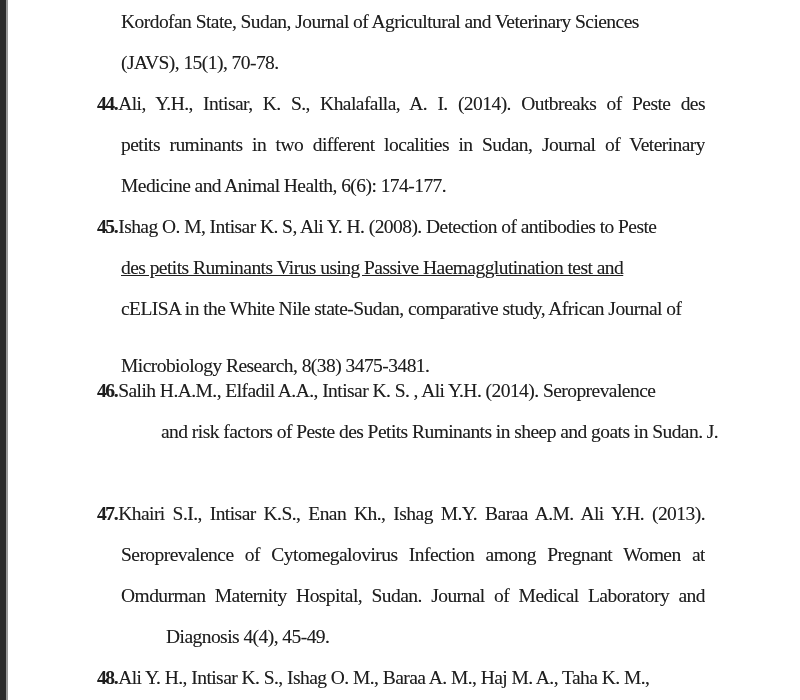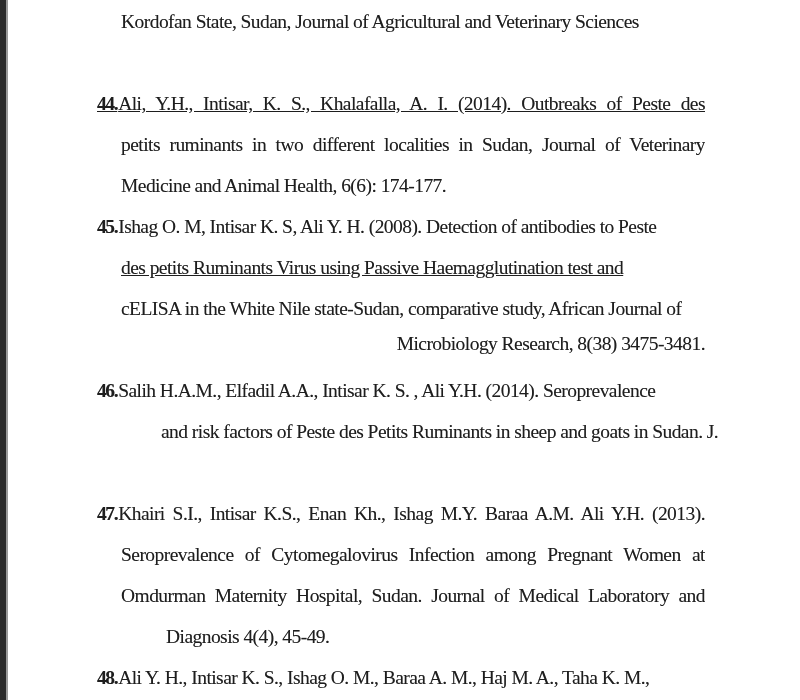--- a/index.html
+++ b/index.html
@@ -68,29 +68,30 @@
   </style>
 </head>
 <body>
 
 <div class="left-bar"></div>
 <div class="left-bar-edge"></div>
 
 <div class="page">
 
   <div class="line" style="top:10px;">Kordofan State, Sudan,  Journal of Agricultural and Veterinary Sciences</div>
+  <div class="line" style="top:51px;">(JAVS), 15(1), 70-78.</div>
 
-  <div class="line first justify" style="top:92px;text-decoration:underline;"><span class="num">44.</span><span>Ali, Y.H., Intisar, K. S., Khalafalla, A. I. (2014).  Outbreaks of Peste des</span></div>
+  <div class="line first justify" style="top:92px;"><span class="num">44.</span><span>Ali, Y.H., Intisar, K. S., Khalafalla, A. I. (2014).  Outbreaks of Peste des</span></div>
   <div class="line justify" style="top:133px;">petits ruminants in two different localities in Sudan, Journal of Veterinary</div>
   <div class="line" style="top:174px;">Medicine and Animal Health, 6(6): 174-177.</div>
 
   <div class="line first" style="top:215px;"><span class="num">45.</span><span>Ishag O. M, Intisar K. S, Ali Y. H. (2008). Detection of antibodies to Peste</span></div>
   <div class="line" style="top:256px;text-decoration:underline;">des petits Ruminants Virus using Passive Haemagglutination test and</div>
   <div class="line" style="top:297px;">cELISA in the White Nile state-Sudan, comparative study, African Journal of</div>
-  <div class="line" style="top:332px;text-align:right;">Microbiology Research, 8(38) 3475-3481.</div>
+  <div class="line" style="top:354px;">Microbiology Research, 8(38) 3475-3481.</div>
 
   <div class="line first" style="top:379px;"><span class="num">46.</span><span>Salih H.A.M., Elfadil A.A., Intisar K. S. , Ali Y.H. (2014).  Seroprevalence</span></div>
   <div class="line" style="top:420px;margin-left:40px;">and risk factors of Peste des Petits Ruminants in sheep and goats in Sudan.  J.</div>
 
   <div class="line first justify" style="top:502px;"><span class="num">47.</span><span>Khairi S.I., Intisar K.S., Enan Kh., Ishag M.Y. Baraa A.M. Ali Y.H. (2013).</span></div>
   <div class="line justify" style="top:543px;">Seroprevalence of Cytomegalovirus Infection among Pregnant Women at</div>
   <div class="line justify" style="top:584px;">Omdurman Maternity Hospital, Sudan. Journal of Medical Laboratory and</div>
   <div class="line" style="top:625px;margin-left:45px;">Diagnosis 4(4), 45-49.</div>
 
   <div class="line first" style="top:666px;"><span class="num">48.</span><span>Ali Y. H., Intisar K. S., Ishag O. M., Baraa A. M., Haj M. A., Taha K. M.,</span></div>

